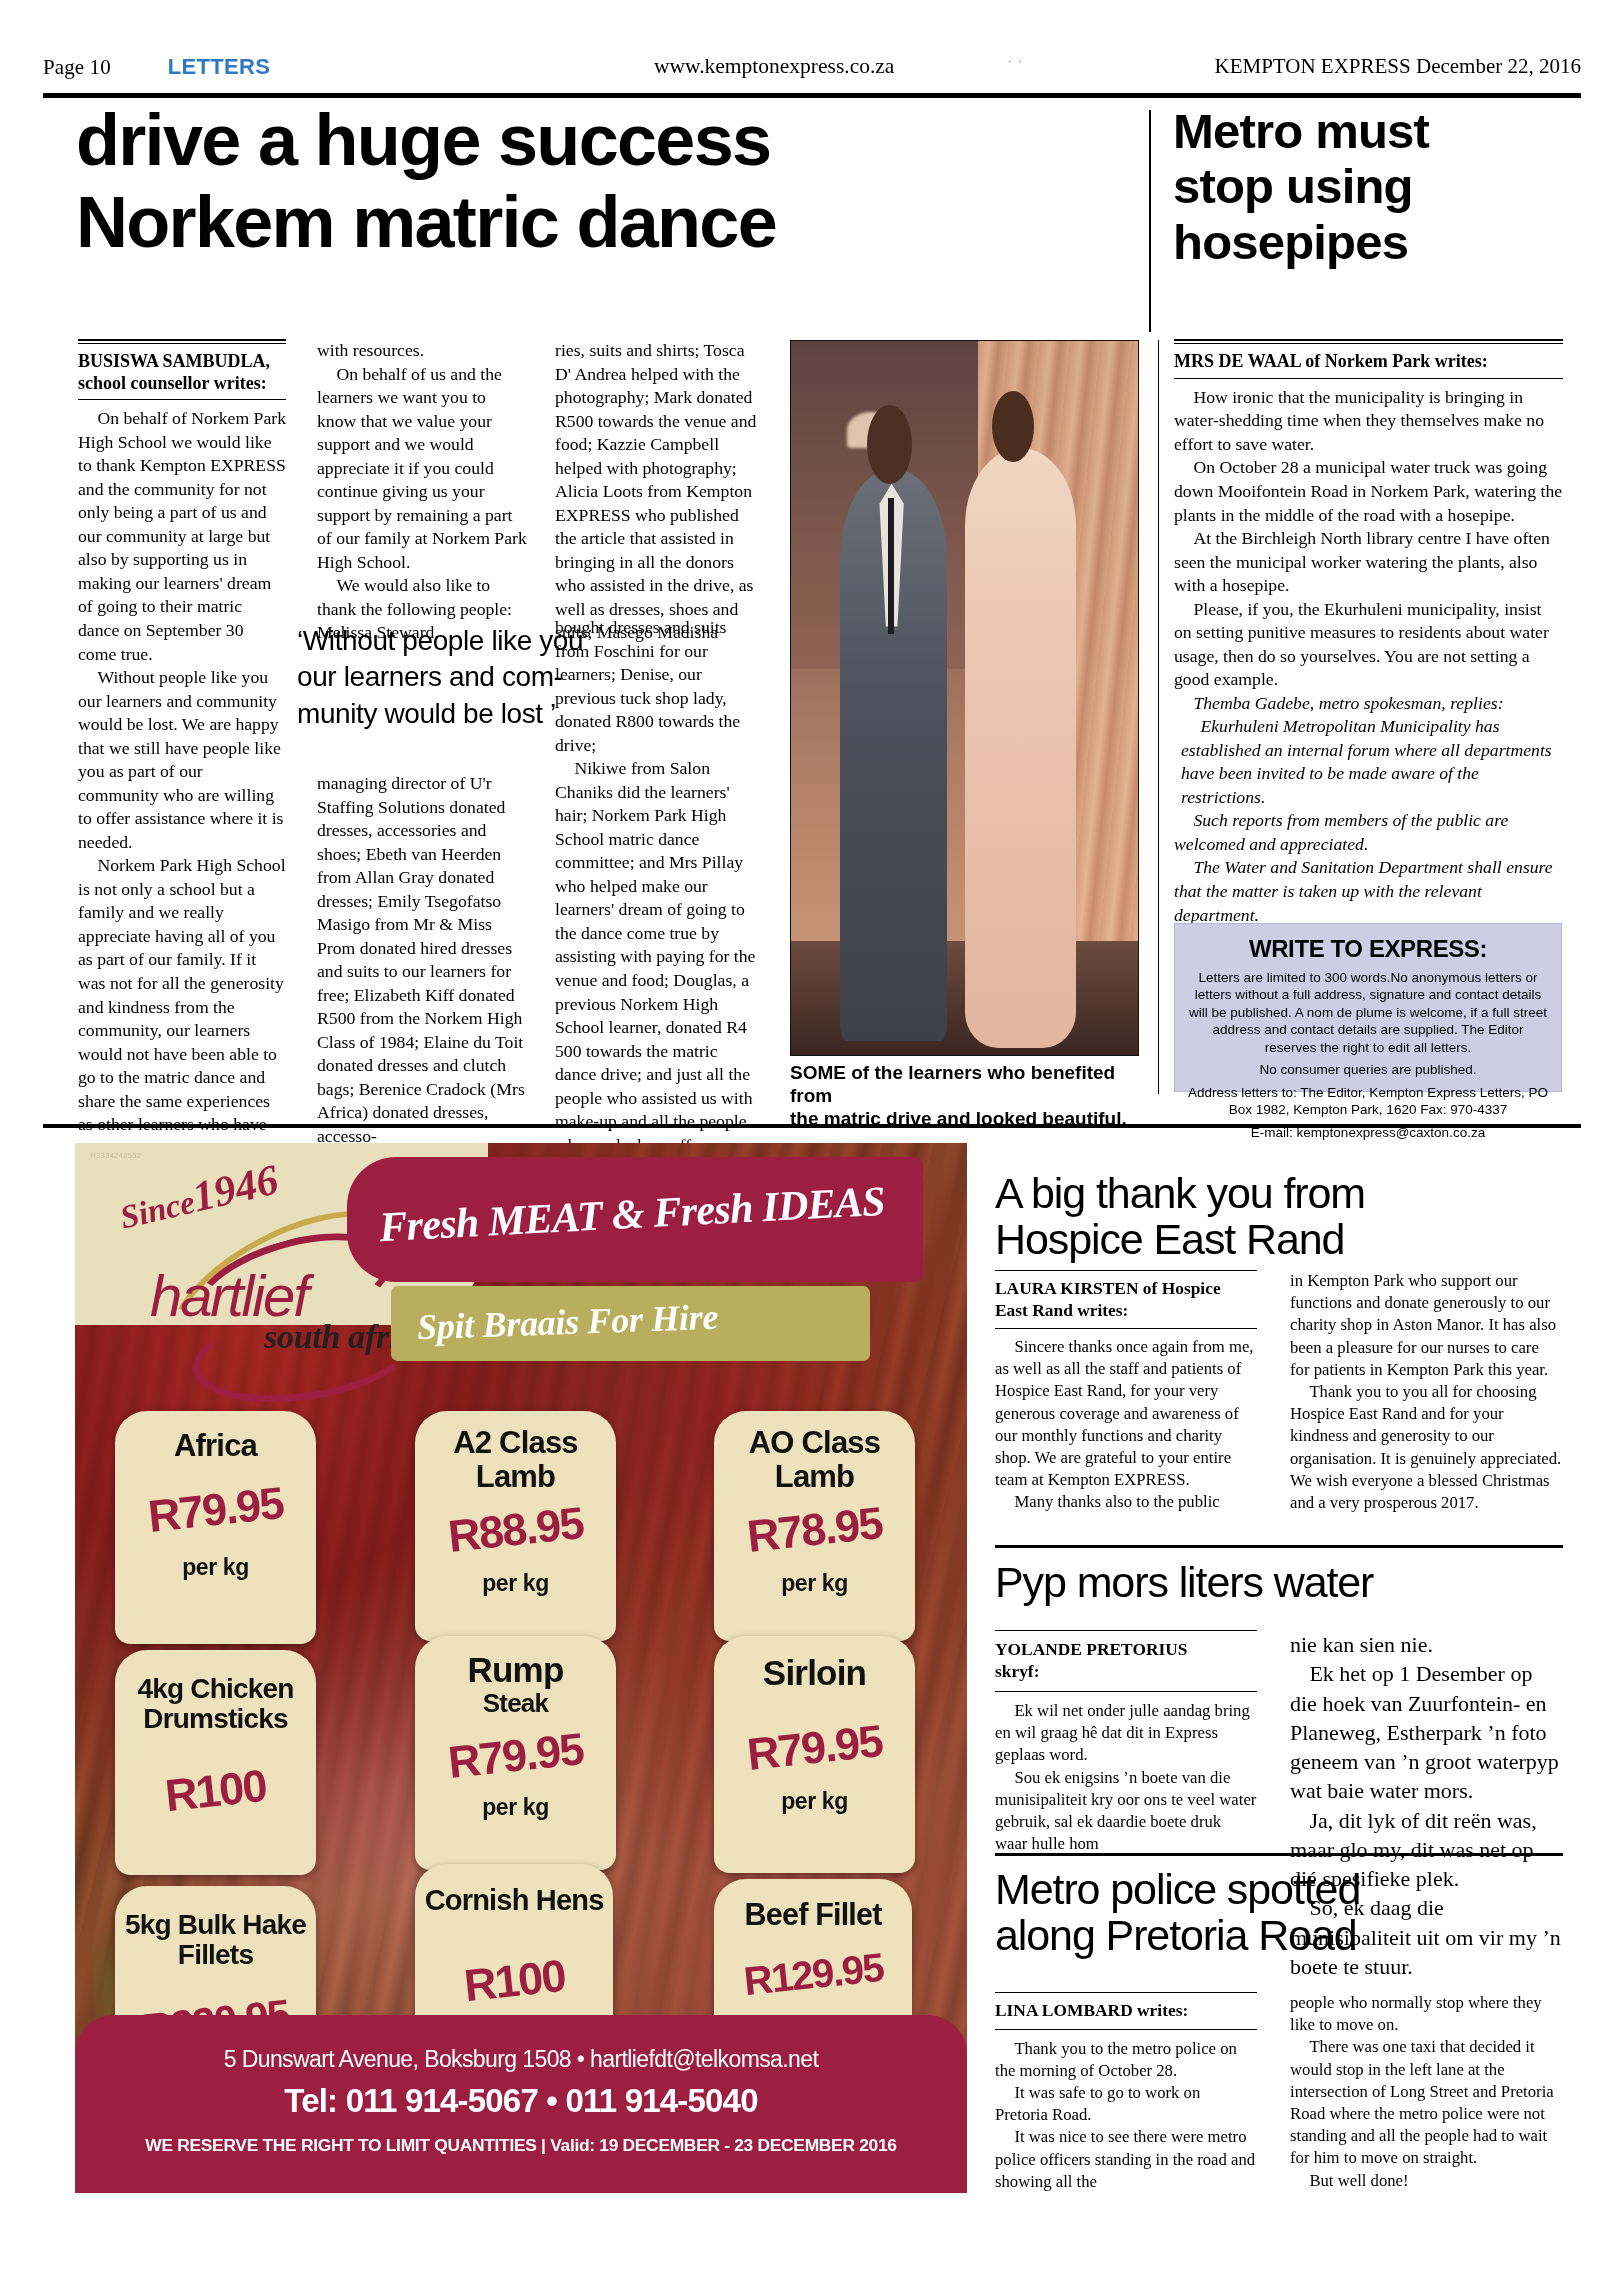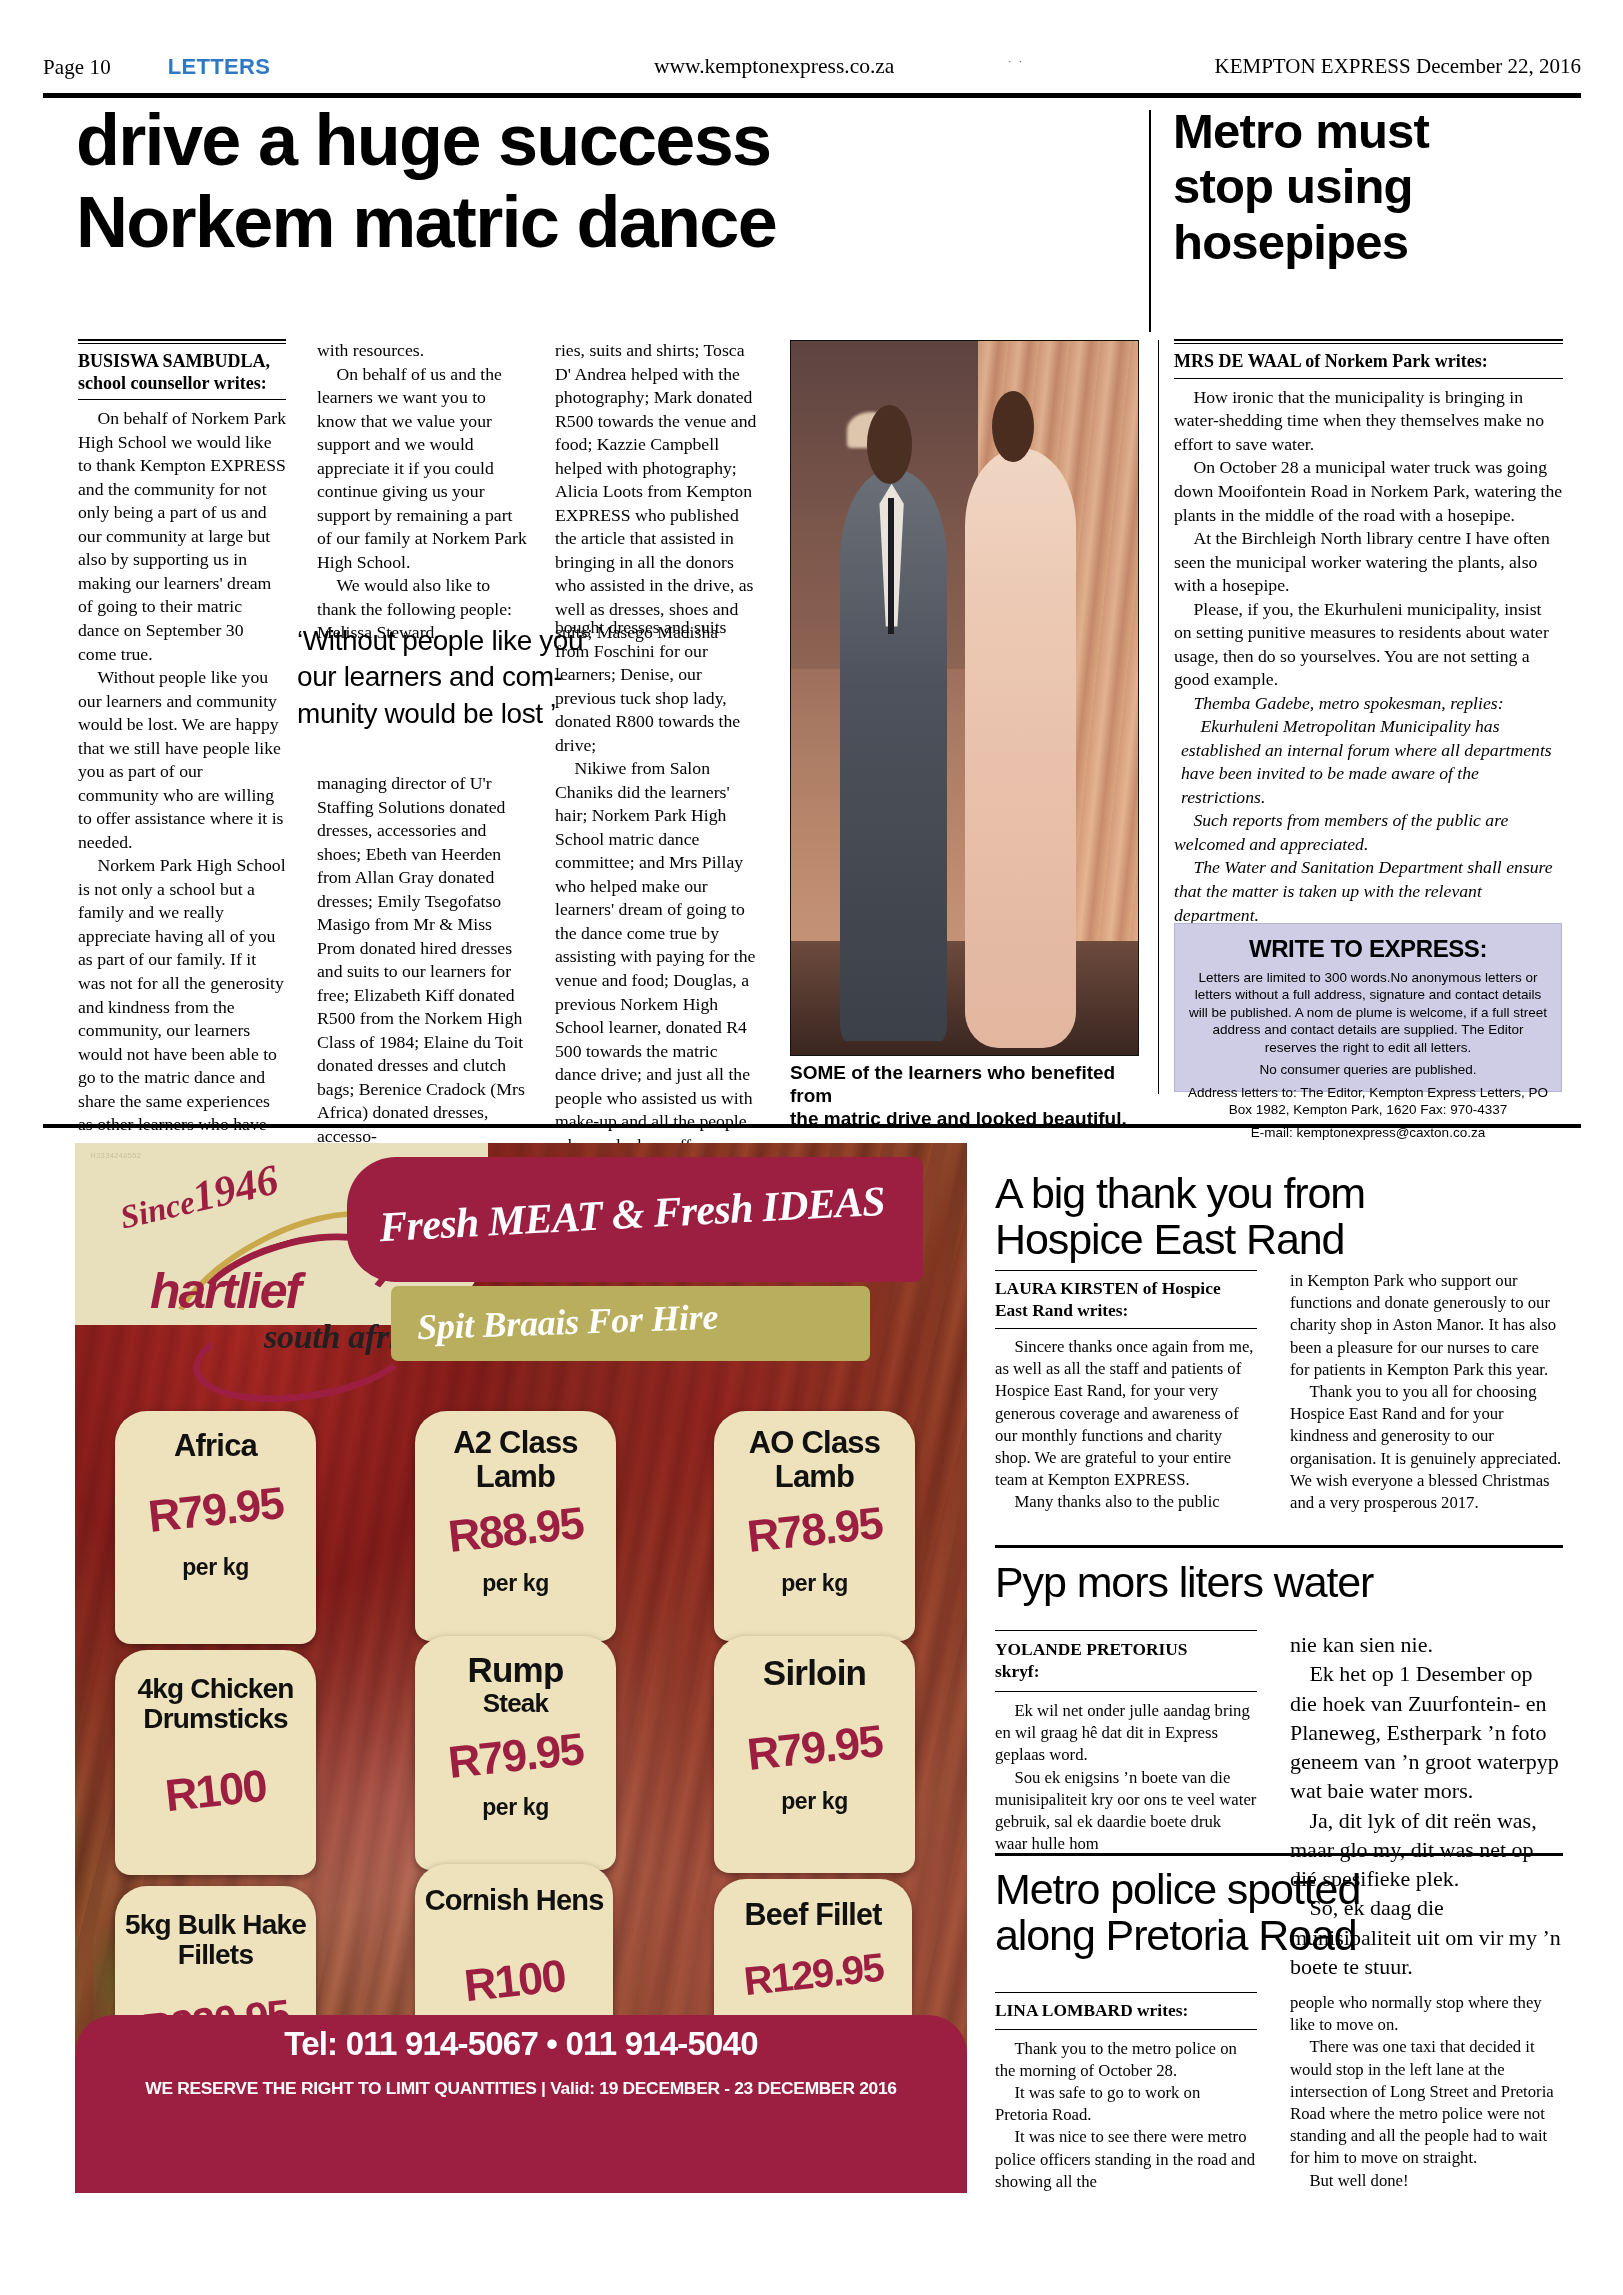--- a/index.html
+++ b/index.html
@@ -77,21 +77,21 @@
     background:repeating-linear-gradient(100deg, rgba(90,48,25,.40) 0px, rgba(150,86,44,.18) 12.5px, rgba(70,36,18,.40) 26px);
     mix-blend-mode:multiply;opacity:.55;}
   .ad-herb{position:absolute;left:2%;bottom:12%;width:16%;height:16%;
     background:radial-gradient(ellipse at 40% 50%, #5d7a2a 0%, rgba(93,122,42,0) 62%);opacity:.75;}
   .logo-panel{position:absolute;left:0;top:0;width:413px;height:182px;background:#e8e0bd;border-bottom-right-radius:90px;}
   .logo-code{position:absolute;left:15.3px;top:8.3px;font-family:"Liberation Sans",sans-serif;font-size:7.6px;color:#c9c09a;letter-spacing:0.3px;}
   .since{position:absolute;left:43px;top:29px;font-family:"Liberation Serif",serif;font-style:italic;font-weight:bold;font-size:33px;color:#9c1f42;transform:rotate(-13deg);}
   .since b{font-size:43px;}
   .arc-outer{position:absolute;left:83px;top:89px;width:243px;height:104px;border:6.2px solid #c9a94a;border-radius:50%;border-bottom-color:transparent;border-left-color:transparent;transform:rotate(-28deg);}
   .arc-inner{position:absolute;left:117px;top:97px;width:189px;height:76px;border:7.6px solid #9c1f42;border-radius:50%;border-bottom-color:transparent;border-left-color:transparent;transform:rotate(-16deg);}
-  .hartlief{position:absolute;left:75px;top:119px;font-family:"Liberation Sans",sans-serif;font-style:italic;font-weight:bold;font-size:50px;color:#9c1f42;letter-spacing:-2.1px;}
+  .hartlief{position:absolute;left:75px;top:119px;font-family:"Liberation Sans",sans-serif;font-style:italic;font-weight:normal;font-size:58px;color:#9c1f42;letter-spacing:-2.1px;}
   .southafrica{position:absolute;left:189px;top:175px;font-family:"Liberation Serif",serif;font-style:italic;font-weight:bold;font-size:34px;color:#231f20;letter-spacing:-0.3px;}
   .arc-bot{position:absolute;left:117px;top:167px;width:208px;height:76px;border:7.6px solid #9c1f42;border-radius:50%;border-top-color:transparent;border-right-color:transparent;transform:rotate(-8deg);}
   .banner-red{position:absolute;left:272px;top:14px;width:576px;height:125px;background:#9c1f42;border-radius:49px 8.3px 8.3px 49px;}
   .banner-red span{position:absolute;left:32px;top:33px;font-family:"Liberation Serif",serif;font-style:italic;font-weight:bold;font-size:42px;color:#fff;letter-spacing:-0.7px;transform:rotate(-3deg);white-space:nowrap;}
   .banner-gold{position:absolute;left:316px;top:143px;width:479px;height:75px;background:#b8ae5e;border-radius:7px;}
   .banner-gold span{position:absolute;left:26px;top:15.3px;font-family:"Liberation Serif",serif;font-style:italic;font-weight:bold;font-size:36px;color:#fff;letter-spacing:-0.3px;transform:rotate(-2deg);white-space:nowrap;}
   .tag{position:absolute;background:#ede2bb;border-radius:32px 32px 15.3px 15.3px;box-shadow:0 2.8px 7px rgba(0,0,0,.35);}
   .tag .nm{font-family:"Liberation Sans",sans-serif;font-weight:bold;font-size:31px;line-height:1.08;color:#111;text-align:center;letter-spacing:-0.8px;}
   .tag .nm small{font-size:23.6px;display:block;}
   .tag .pr{font-family:"Liberation Sans",sans-serif;font-weight:bold;font-size:45px;color:#9c1f42;text-align:center;letter-spacing:-1.7px;transform:rotate(-6deg);}
@@ -296,20 +296,21 @@
     </div>
     <div class="tag" style="left:639px;top:736px;width:187px;height:208px;padding:19.4px 5.6px 0;">
       <div class="nm" style="font-size:30.5px;">
         <span>Beef Fillet</span>
       </div>
       <div class="pr" style="margin-top:21px;font-size:40px;">R129.95</div>
       <div class="per" style="margin-top:16.7px;">per kg</div>
     </div>
 
     <div class="ad-footer">
+      <div class="addr">5 Dunswart Avenue, Boksburg 1508 • hartliefdt@telkomsa.net</div>
       <div class="tel">Tel: 011 914-5067 • 011 914-5040</div>
       <div class="terms">WE RESERVE THE RIGHT TO LIMIT QUANTITIES | Valid: 19 DECEMBER -  23 DECEMBER 2016</div>
     </div>
   </div>
 
   <div class="sec-hl" style="left:995px;top:1171px;width:569px;">
     <div>A big thank you from</div>
     <div>Hospice East Rand</div>
   </div>
   <div class="col" style="left:995px;top:1270px;width:262px;font-size:16.7px;">

